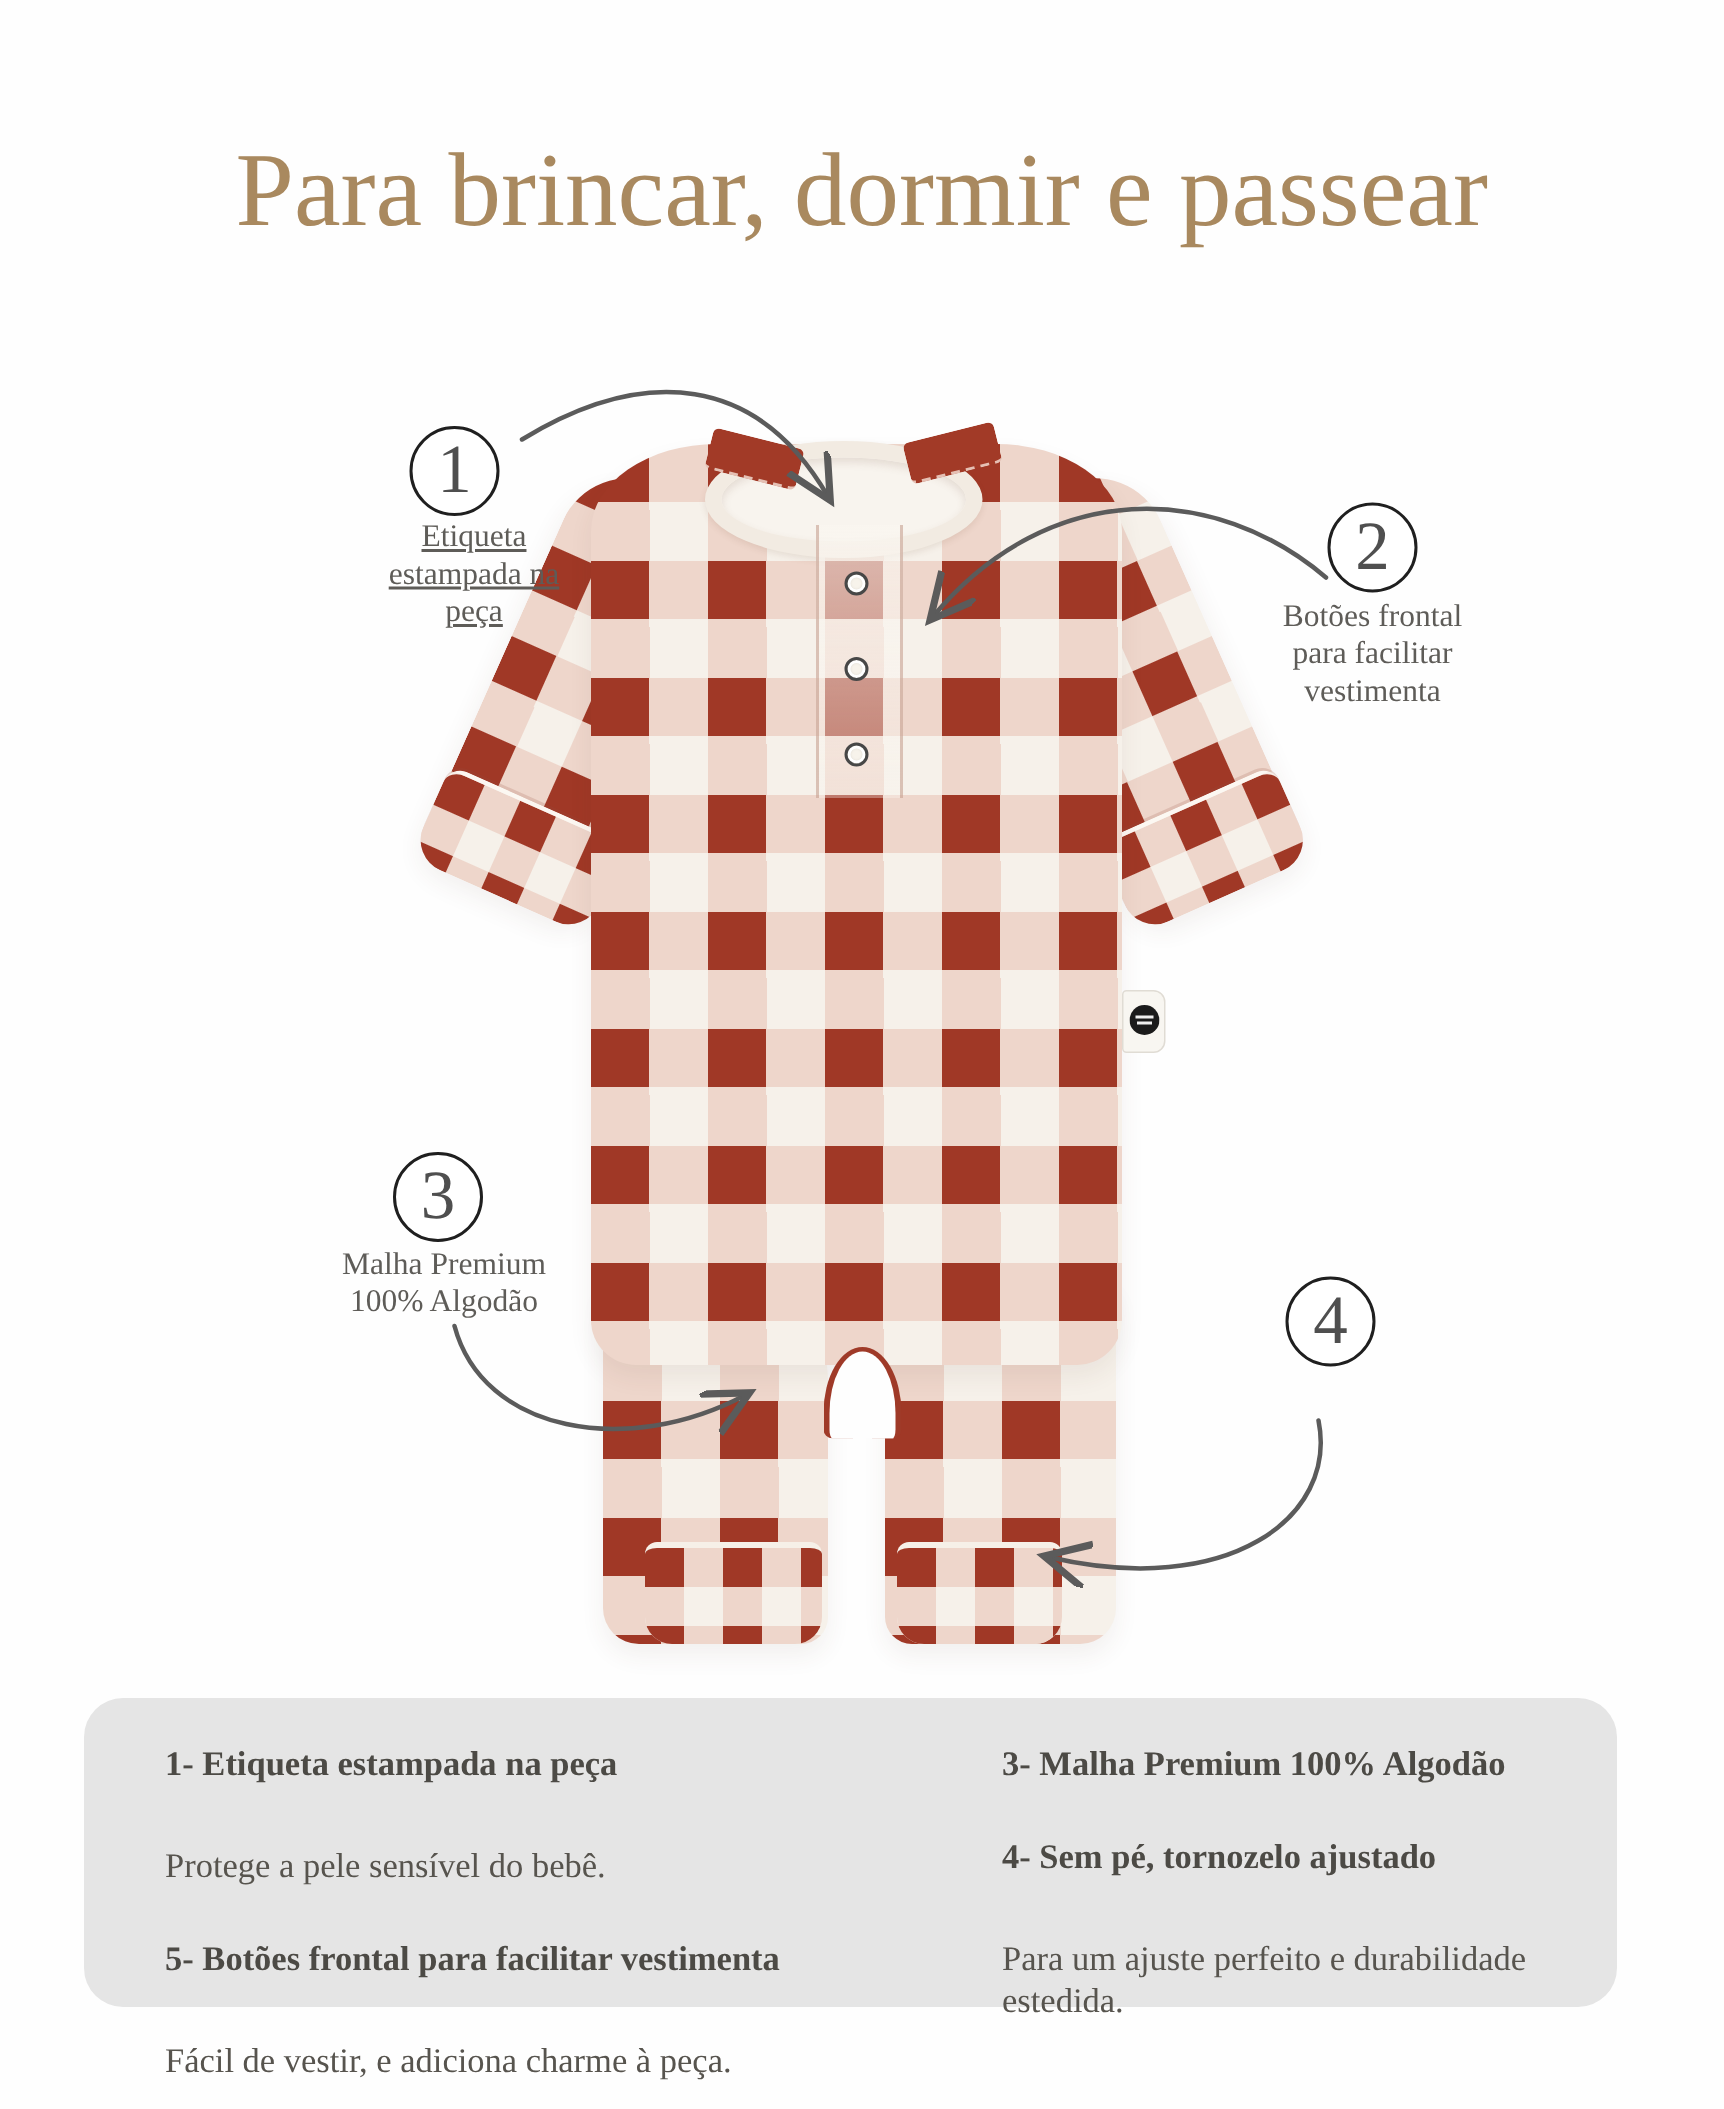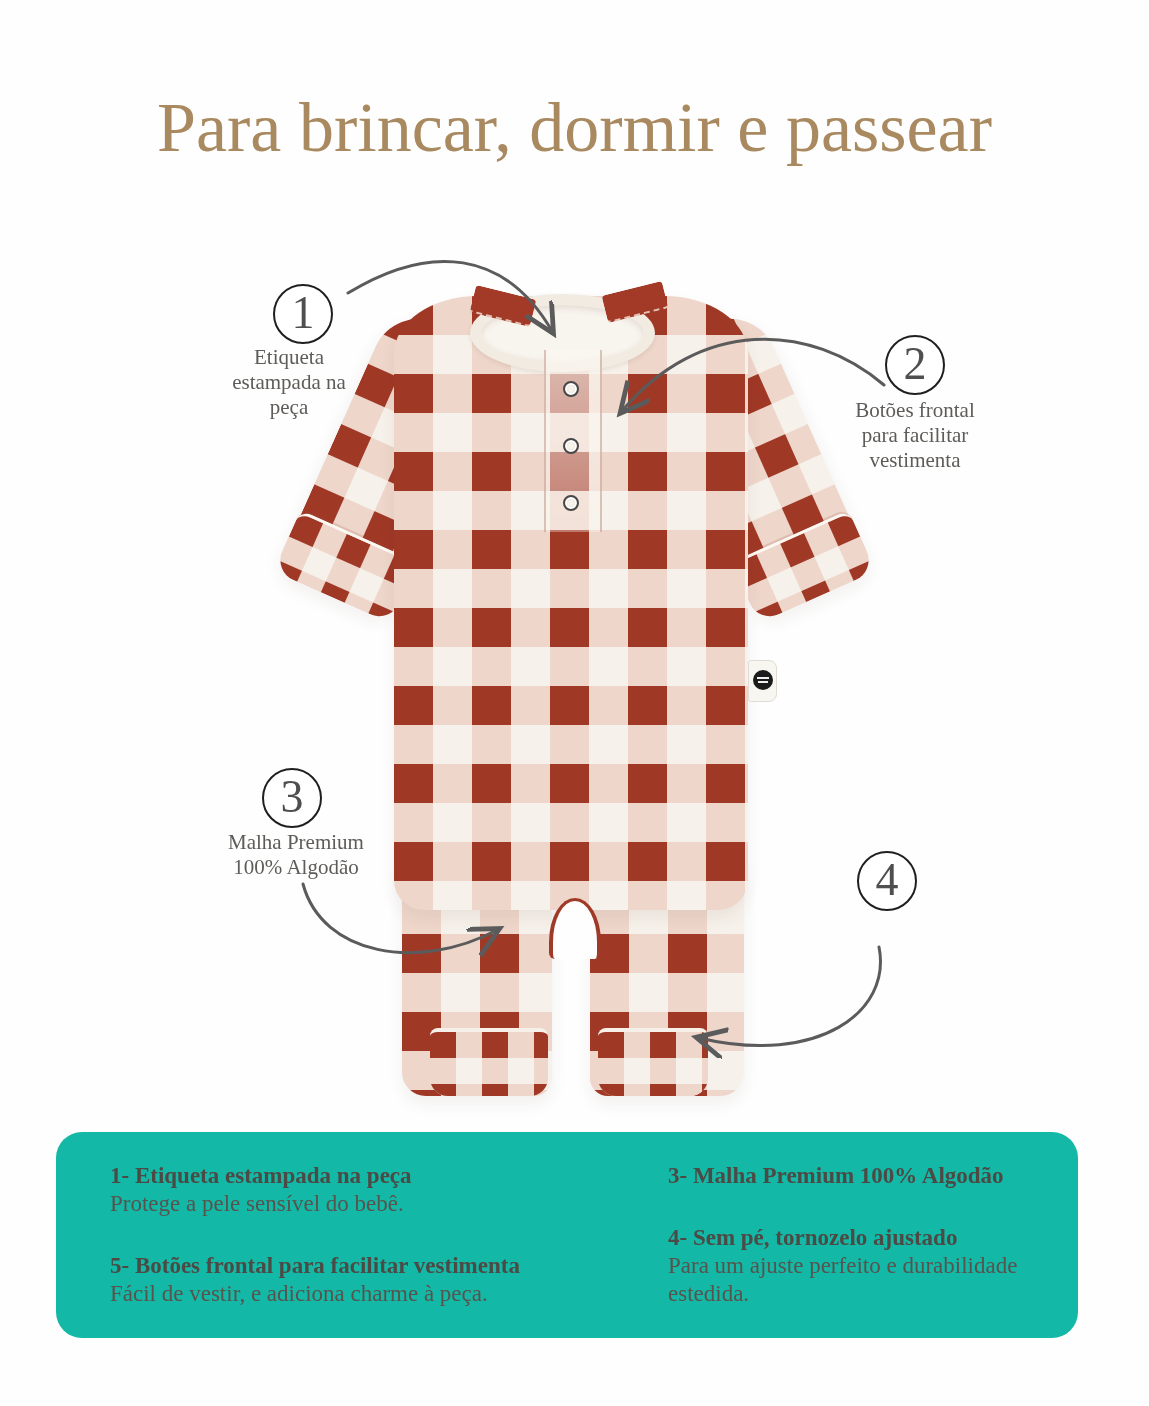--- a/index.html
+++ b/index.html
@@ -102,36 +102,36 @@
     box-sizing:border-box;display:flex;align-items:center;justify-content:center;
     background:rgba(255,255,255,0.85);z-index:7;
   }
   .callout-circle .num{font-size:46px;color:#4f4f4f;line-height:1;margin-top:-3px;}
   .c1{left:273px;top:284px;} .c2{left:885px;top:335px;}
   .c3{left:262px;top:768px;} .c4{left:857px;top:851px;}
   .callout-label{
     position:absolute;z-index:7;text-align:center;color:#5e5c58;
     font-size:21px;line-height:25px;
   }
-  .l1{left:189px;top:345px;width:200px;}
+  .l1{left:216px;top:345px;width:200px;text-decoration:underline;}
   .l2{left:815px;top:398px;width:200px;}
   .l3{left:191px;top:830px;width:210px;}
   .l4{left:779px;top:915px;width:210px;}
 
   
   .features-panel{
     position:absolute;left:56px;top:1132px;width:1022px;height:206px;z-index:5;
-    background:#14b8a6;border-radius:26px;box-sizing:border-box;
+    background:#e5e5e5;border-radius:26px;box-sizing:border-box;
     padding:30px 40px 0 54px;display:flex;
   }
   .feature-col{display:flex;flex-direction:column;gap:34px;}
   .feature-col.left{width:508px;}
   .feature-col.right{flex:1;padding-left:50px;}
   .feature-title{font-size:23px;font-weight:bold;color:#4c4a45;line-height:28px;}
-  .feature-desc{font-size:23px;color:#57544e;line-height:28px;}
+  .feature-desc{font-size:23px;color:#57544e;line-height:28px;margin-top:40px;}
 </style>
 </head>
 <body>
 
 <div class="canvas">
 
   <h1 class="page-title">Para brincar, dormir e passear</h1>
 
   <div>
     <div class="piece sleeve left gingham">

